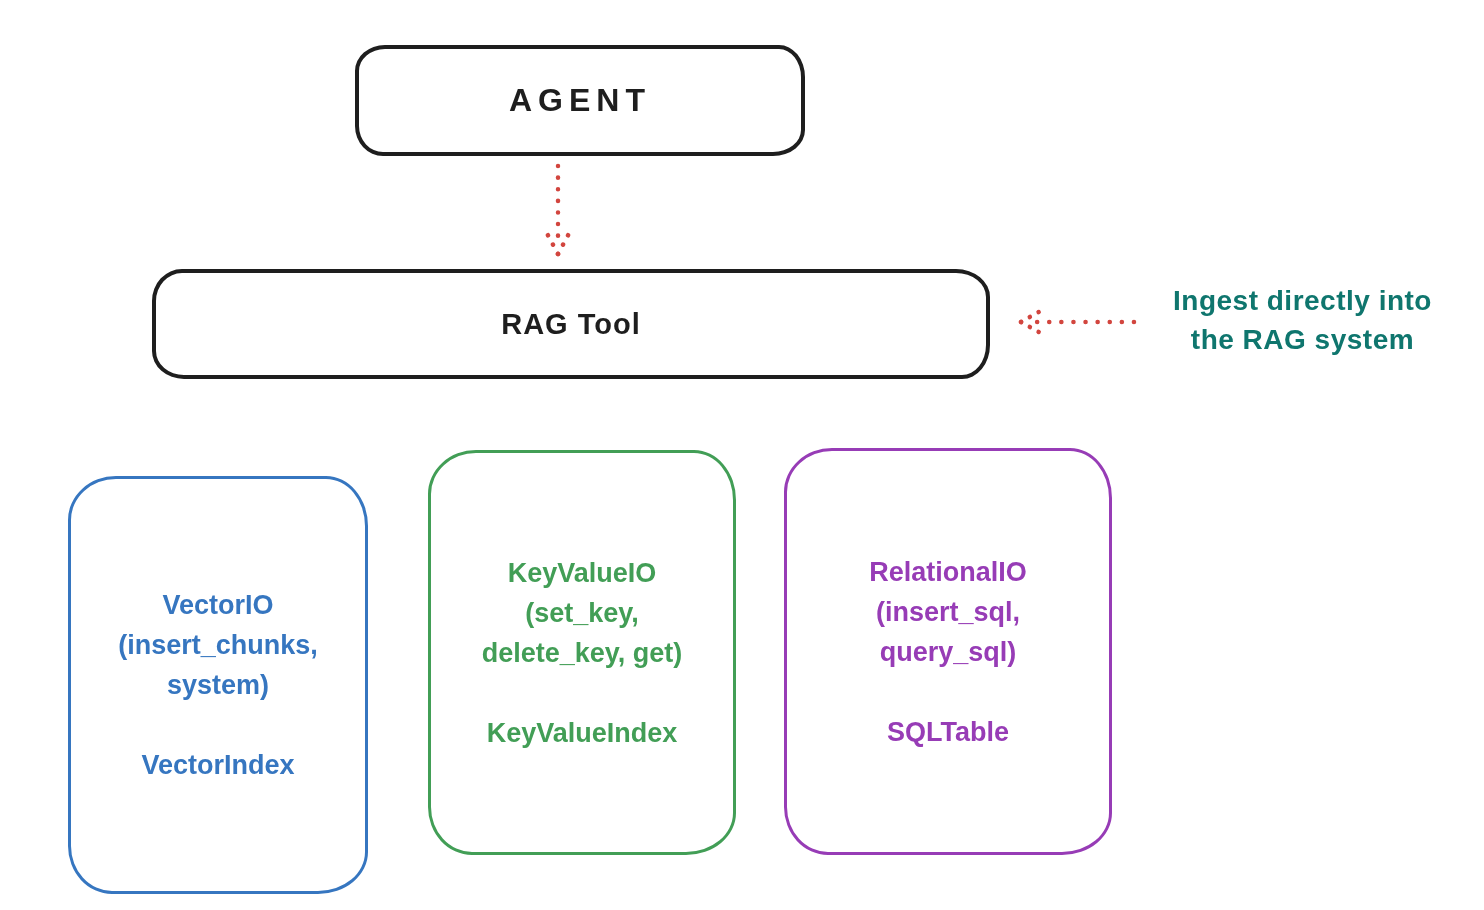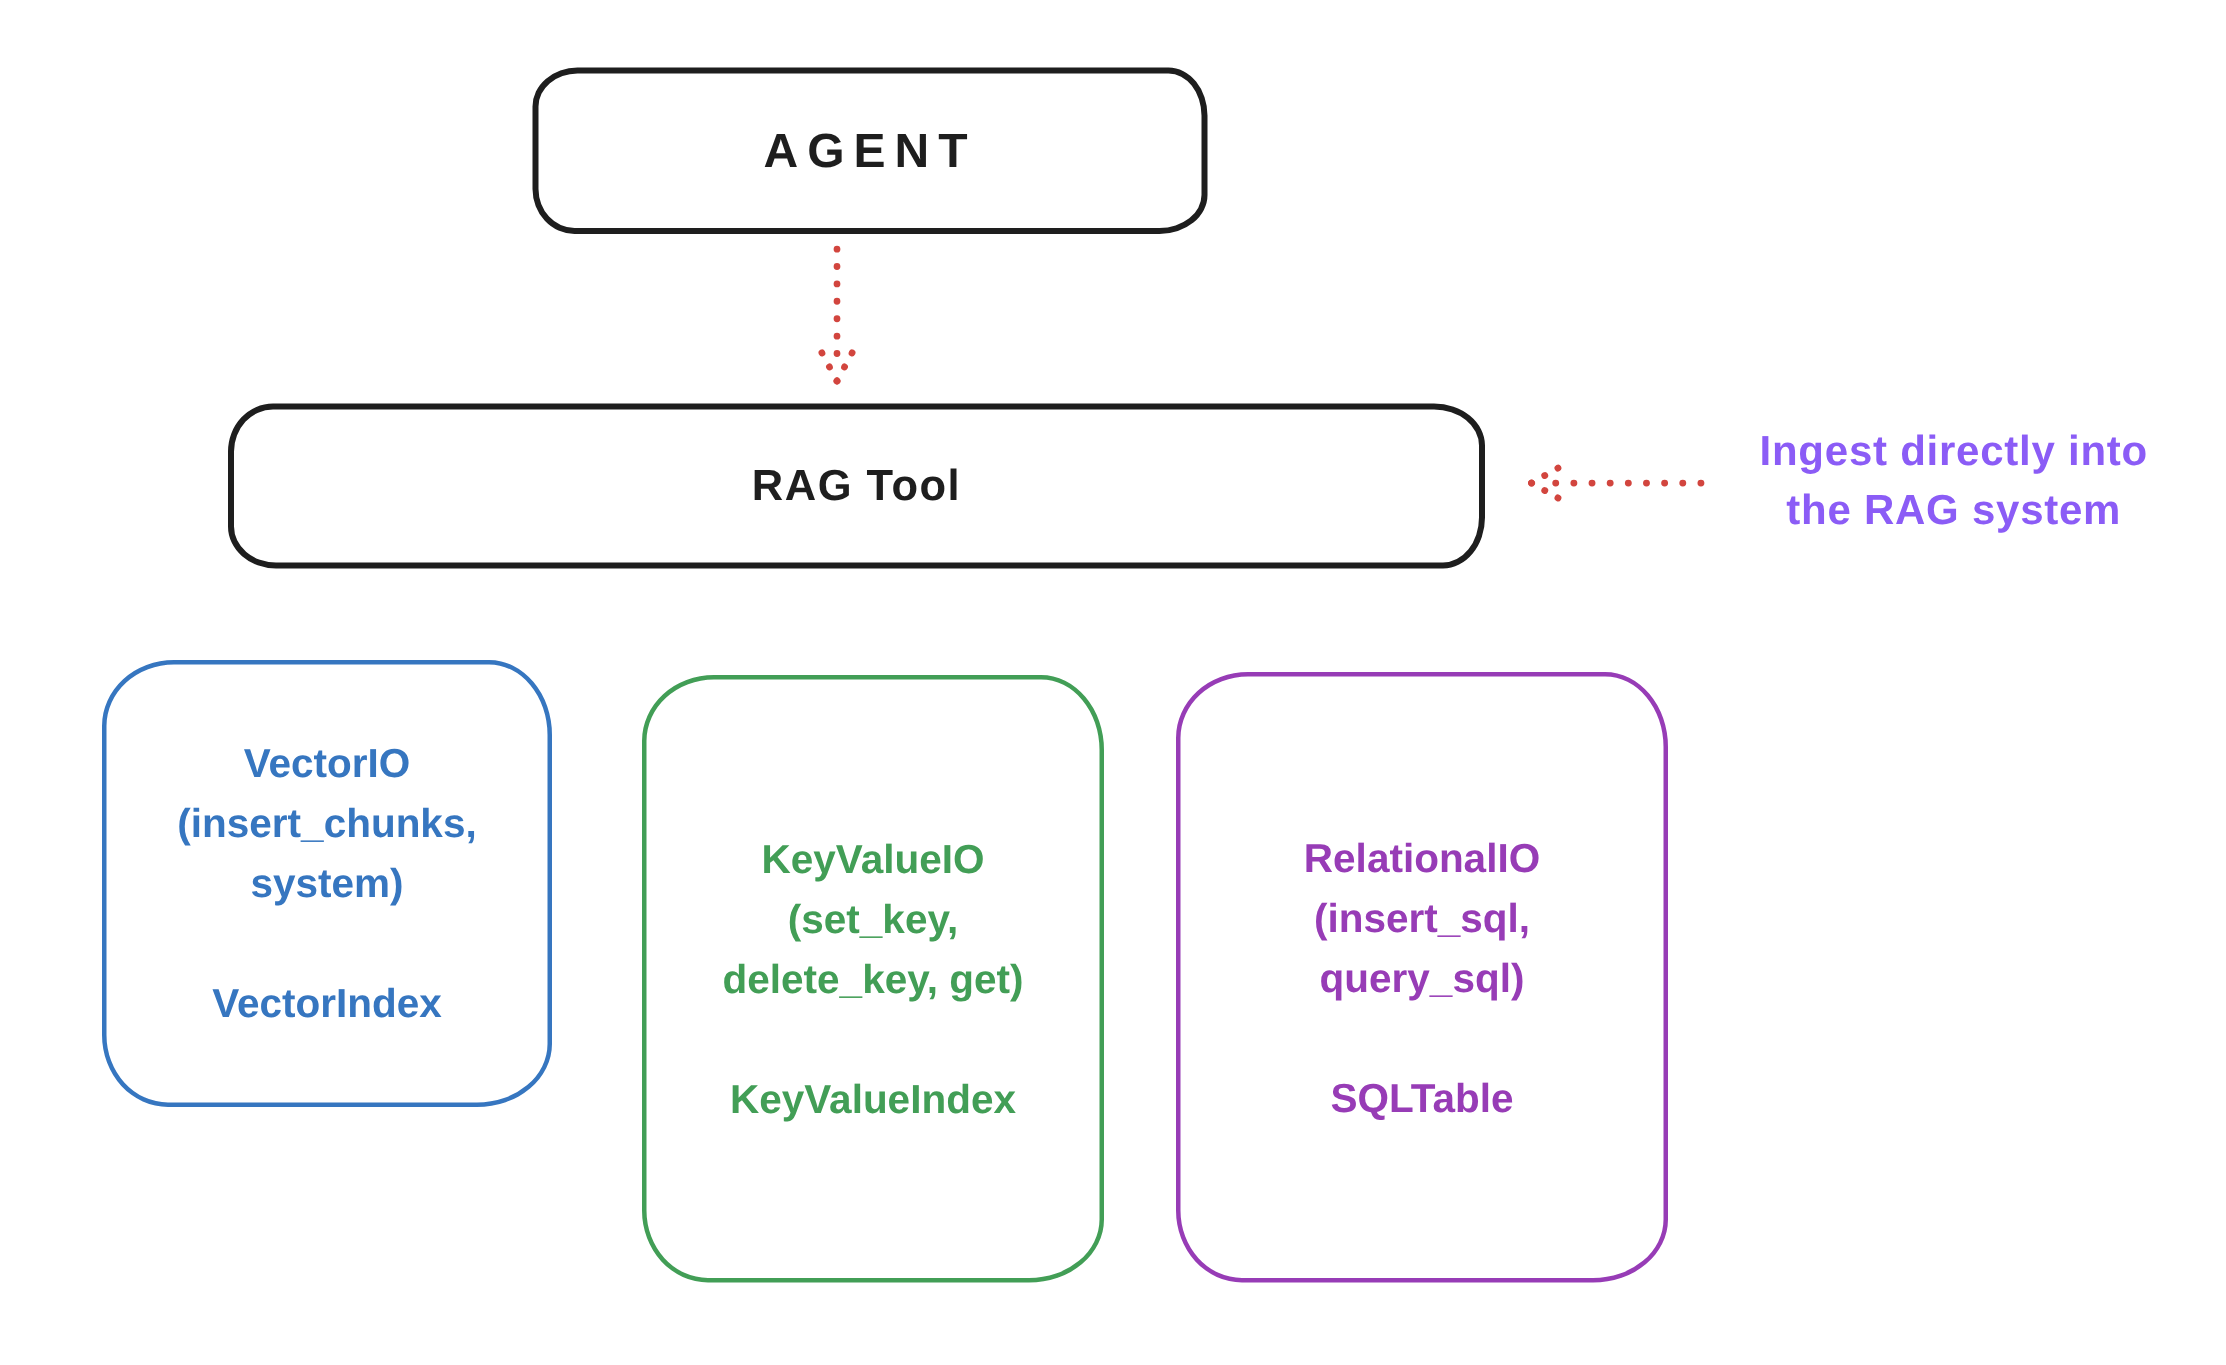--- a/index.html
+++ b/index.html
@@ -22,30 +22,30 @@
   .rag{
     left:152px;top:269px;width:838px;height:110px;
     border-radius:30px 34px 28px 32px / 32px 28px 34px 28px;
     font-size:29px;font-weight:bold;letter-spacing:1px;
   }
   .arrow{position:absolute;}
   .arrow-v{left:538px;top:162px;}
   .arrow-h{left:1014px;top:302px;}
   .annotation{
     position:absolute;left:1130px;top:281px;width:345px;
-    color:#8b5cf6;font-size:28px;font-weight:bold;line-height:39px;text-align:center;
+    color:#0f766e;font-size:28px;font-weight:bold;line-height:39px;text-align:center;
     letter-spacing:0.5px;
   }
   .node{
     flex-direction:column;font-weight:bold;font-size:27px;line-height:40px;
     border-width:3.5px;border-style:solid;
     border-radius:48px 42px 50px 44px / 44px 50px 42px 48px;
   }
   .node .index-label{margin-top:40px;}
-  .node-blue{left:68px;top:440px;width:300px;height:298px;border-color:#3676c0;color:#3676c0;}
+  .node-blue{left:68px;top:476px;width:300px;height:418px;border-color:#3676c0;color:#3676c0;}
   .node-green{left:428px;top:450px;width:308px;height:405px;border-color:#429e56;color:#429e56;}
   .node-purple{left:784px;top:448px;width:328px;height:407px;border-color:#973cb6;color:#973cb6;}
 </style>
 </head>
 <body>
 
 <div class="canvas">
 
   <div class="box black agent">
     <span>AGENT</span>

